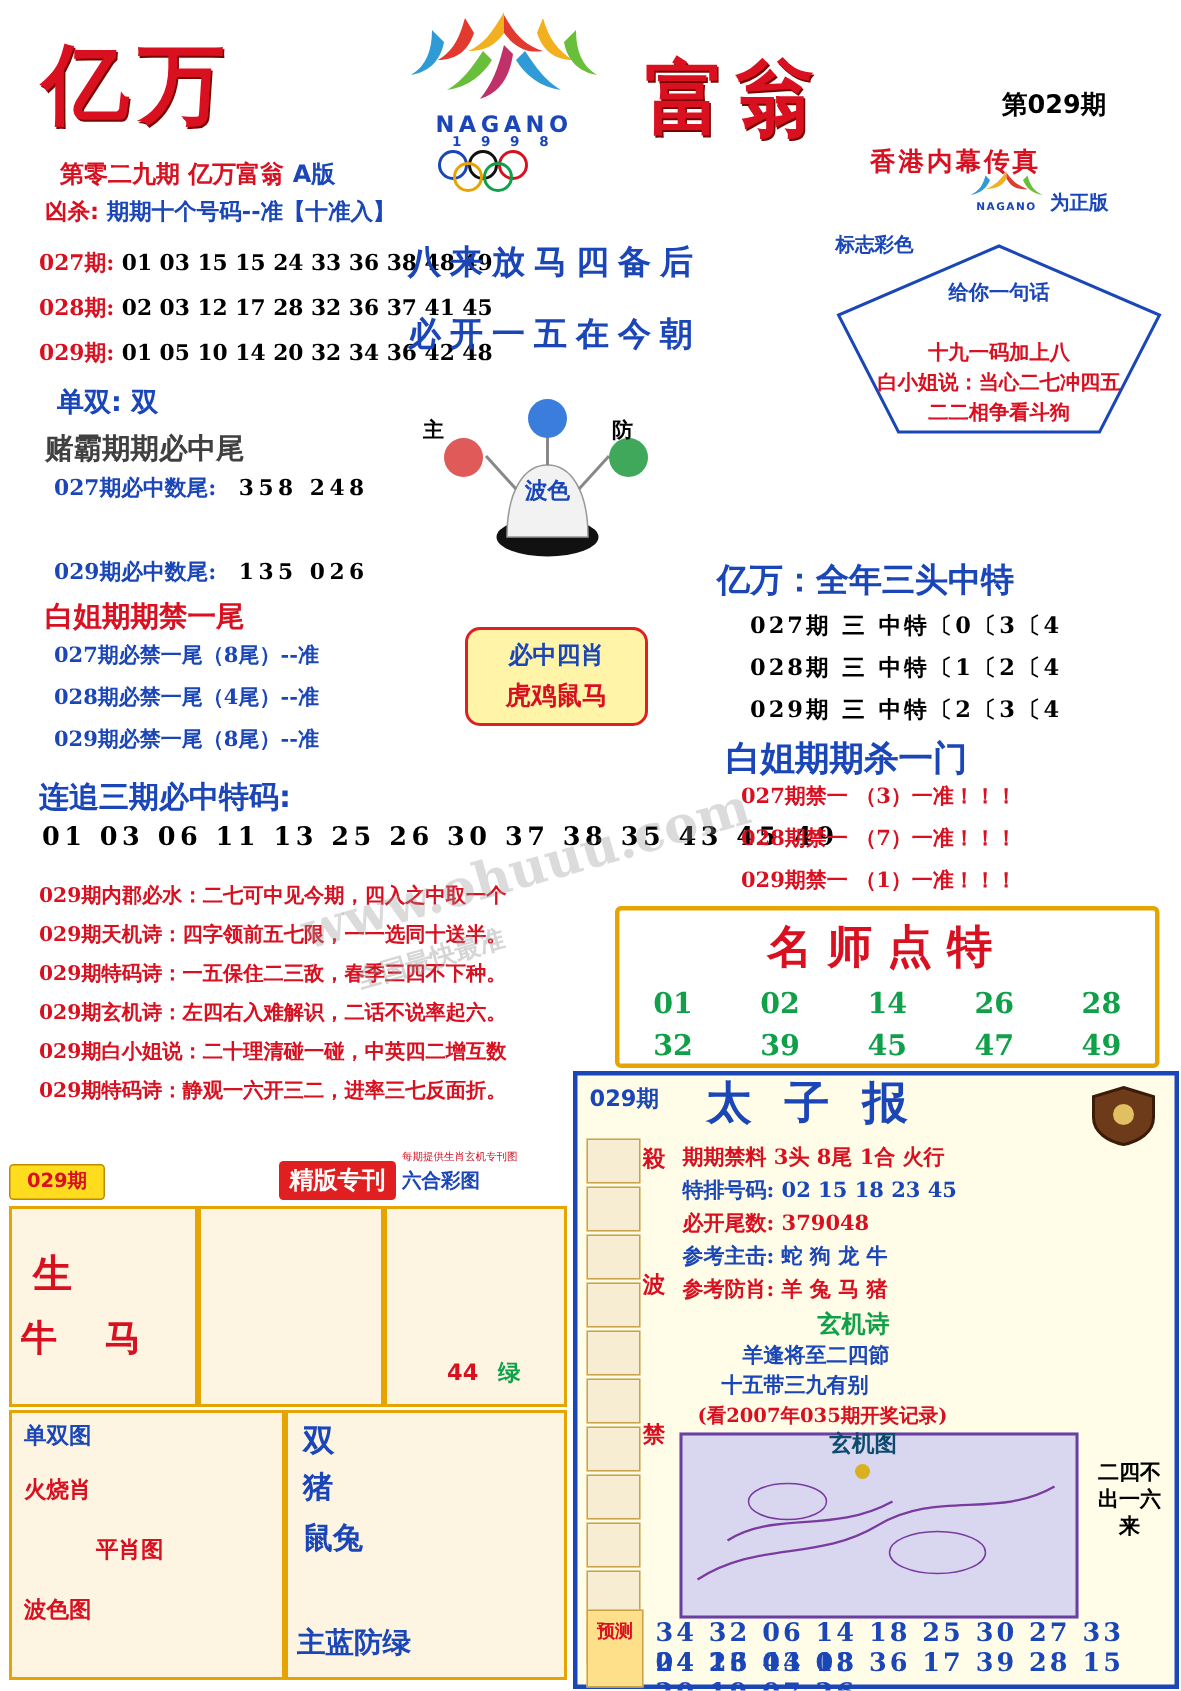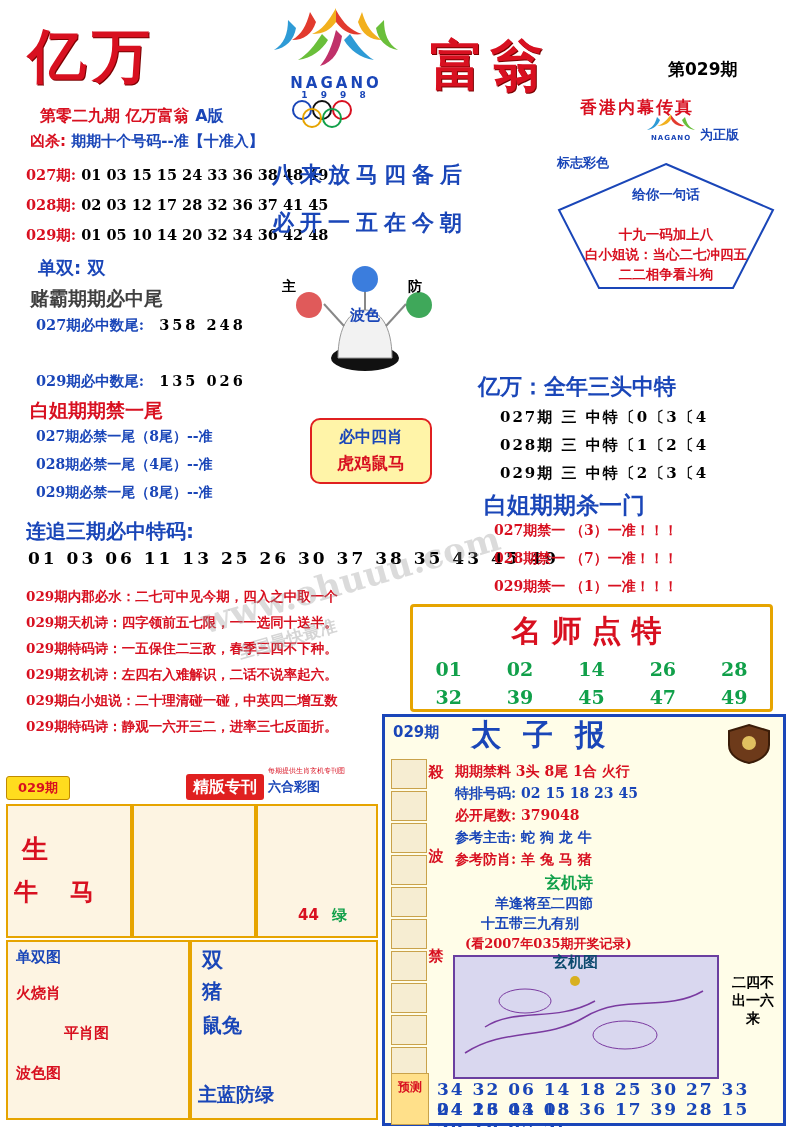--- a/index.html
+++ b/index.html
@@ -110,21 +110,21 @@
   .verse{
     position:absolute;left:272px;font-size:22px;font-weight:bold;color:#1a46b8;
     font-family:"DejaVu Serif","Liberation Serif",serif;letter-spacing:6px;
   }
   .v1{top:160px;} .v2{top:208px;}
 
   .bose{position:absolute;left:300px;top:282px;width:130px;height:90px;}
   .bose .lbl-z{position:absolute;left:-18px;top:-4px;font-size:14px;font-weight:bold;color:#000;}
   .bose .lbl-f{position:absolute;left:108px;top:-4px;font-size:14px;font-weight:bold;color:#000;}
   .bose .cap{
-    position:absolute;left:30px;top:24px;width:70px;text-align:center;
+    position:absolute;left:30px;top:36px;width:70px;text-align:center;
     font-size:15px;font-weight:bold;color:#1a46b8;
   }
   .dot{position:absolute;width:26px;height:26px;border-radius:50%;}
 
   .yellowbox{
     position:absolute;left:310px;top:418px;width:118px;height:62px;
     background:#fff4a8;border:2px solid #e02020;border-radius:10px;
     text-align:center;
   }
   .yellowbox .l1{font-size:16px;font-weight:bold;color:#1a46b8;margin-top:7px;}

